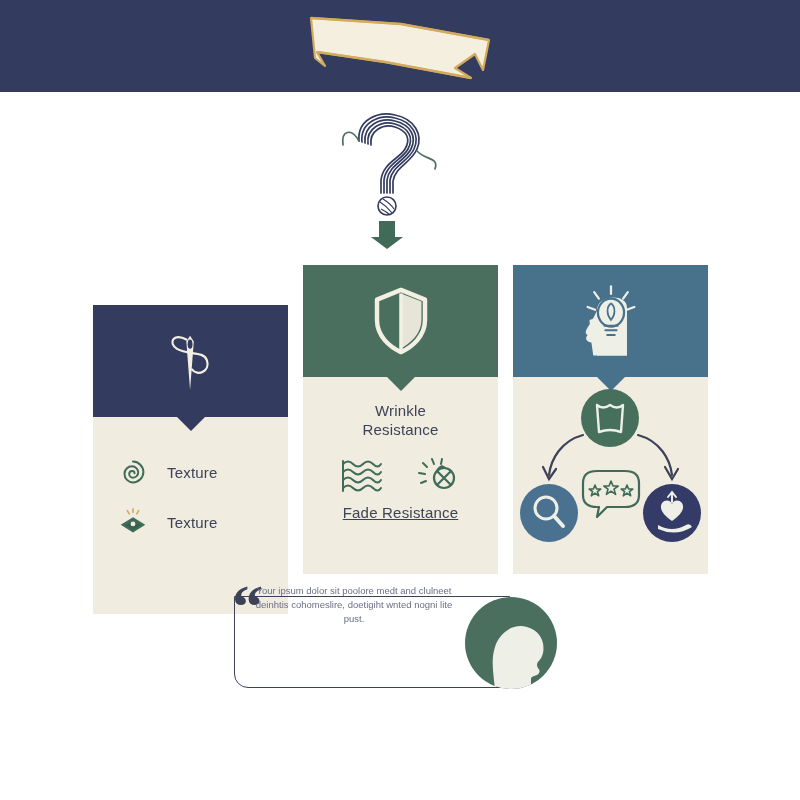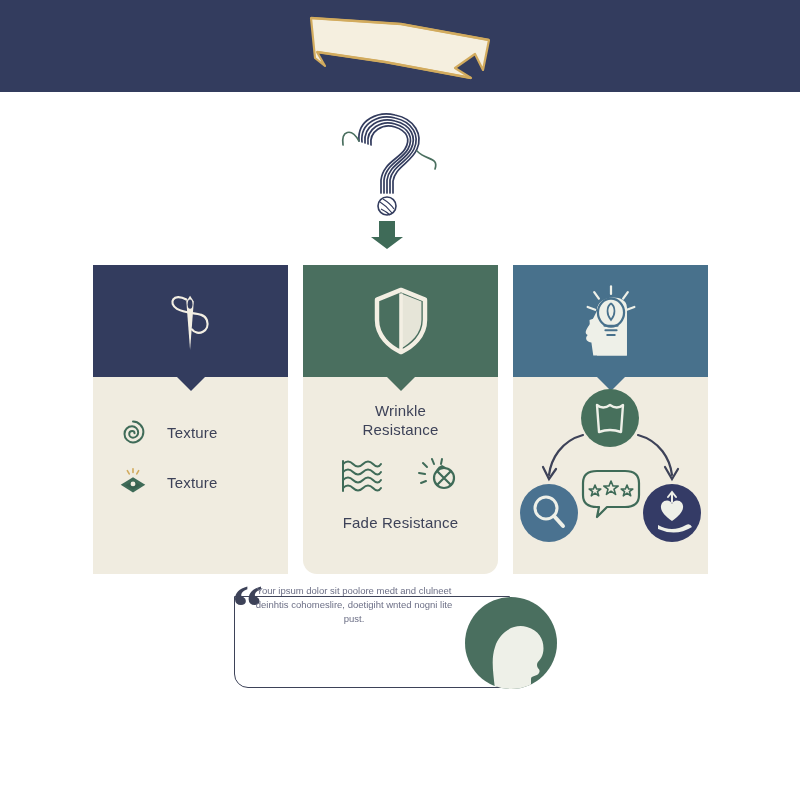--- a/index.html
+++ b/index.html
@@ -38,22 +38,22 @@
   }
 
   
   .panel {
     position: absolute;
     top: 265px;
     width: 195px;
     height: 309px;
     background: #f0ece0;
   }
-  #panel-1 { left: 93px; }
-  #panel-2 { left: 303px; border-radius: 14px; }
+  #panel-1 { left: 93px; margin-top: 40px; }
+  #panel-2 { left: 303px; }
   #panel-3 { left: 513px; }
 
   .panel-header {
     position: relative;
     width: 100%;
     height: 112px;
     display: flex;
     align-items: center;
     justify-content: center;
   }
@@ -107,21 +107,21 @@
   .center-text {
     position: absolute;
     left: 0; width: 100%;
     text-align: center;
     font-size: 15px;
     color: #3d4258;
     line-height: 19px;
     letter-spacing: .2px;
   }
   #wrinkle-label { top: 24px; }
-  #fade-label { top: 136px; }
+  #fade-label { top: 126px; text-decoration: underline; }
   #resist-icons {
     position: absolute;
     top: 78px; left: 0;
     width: 100%;
     display: flex;
     justify-content: space-around;
     align-items: center;
     padding: 0 20px;
   }
 

